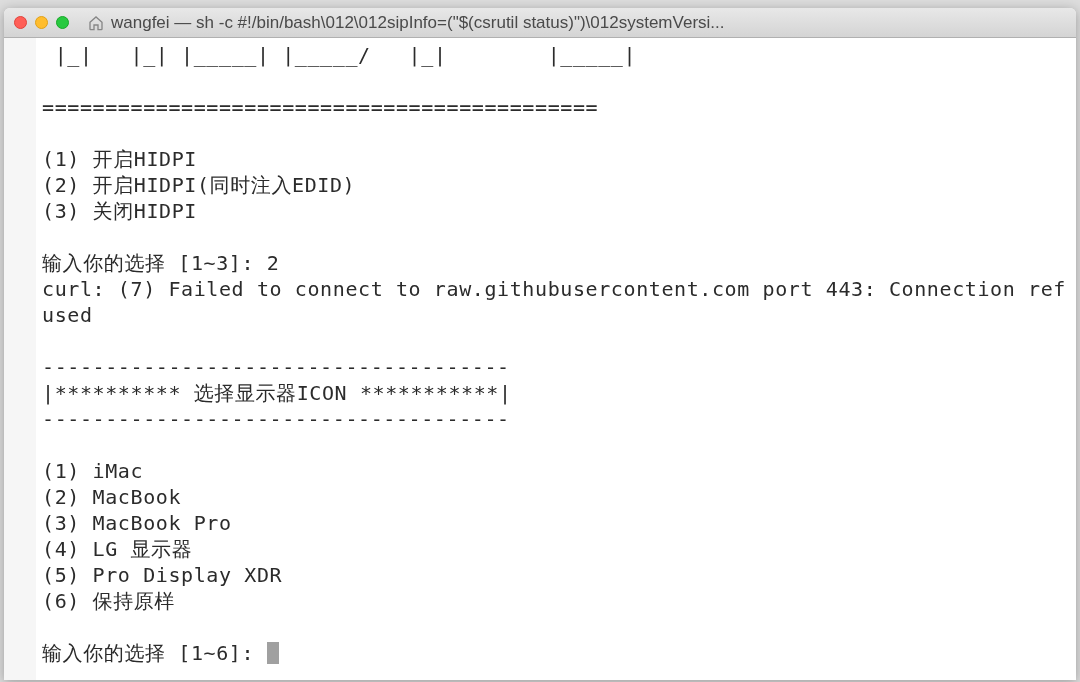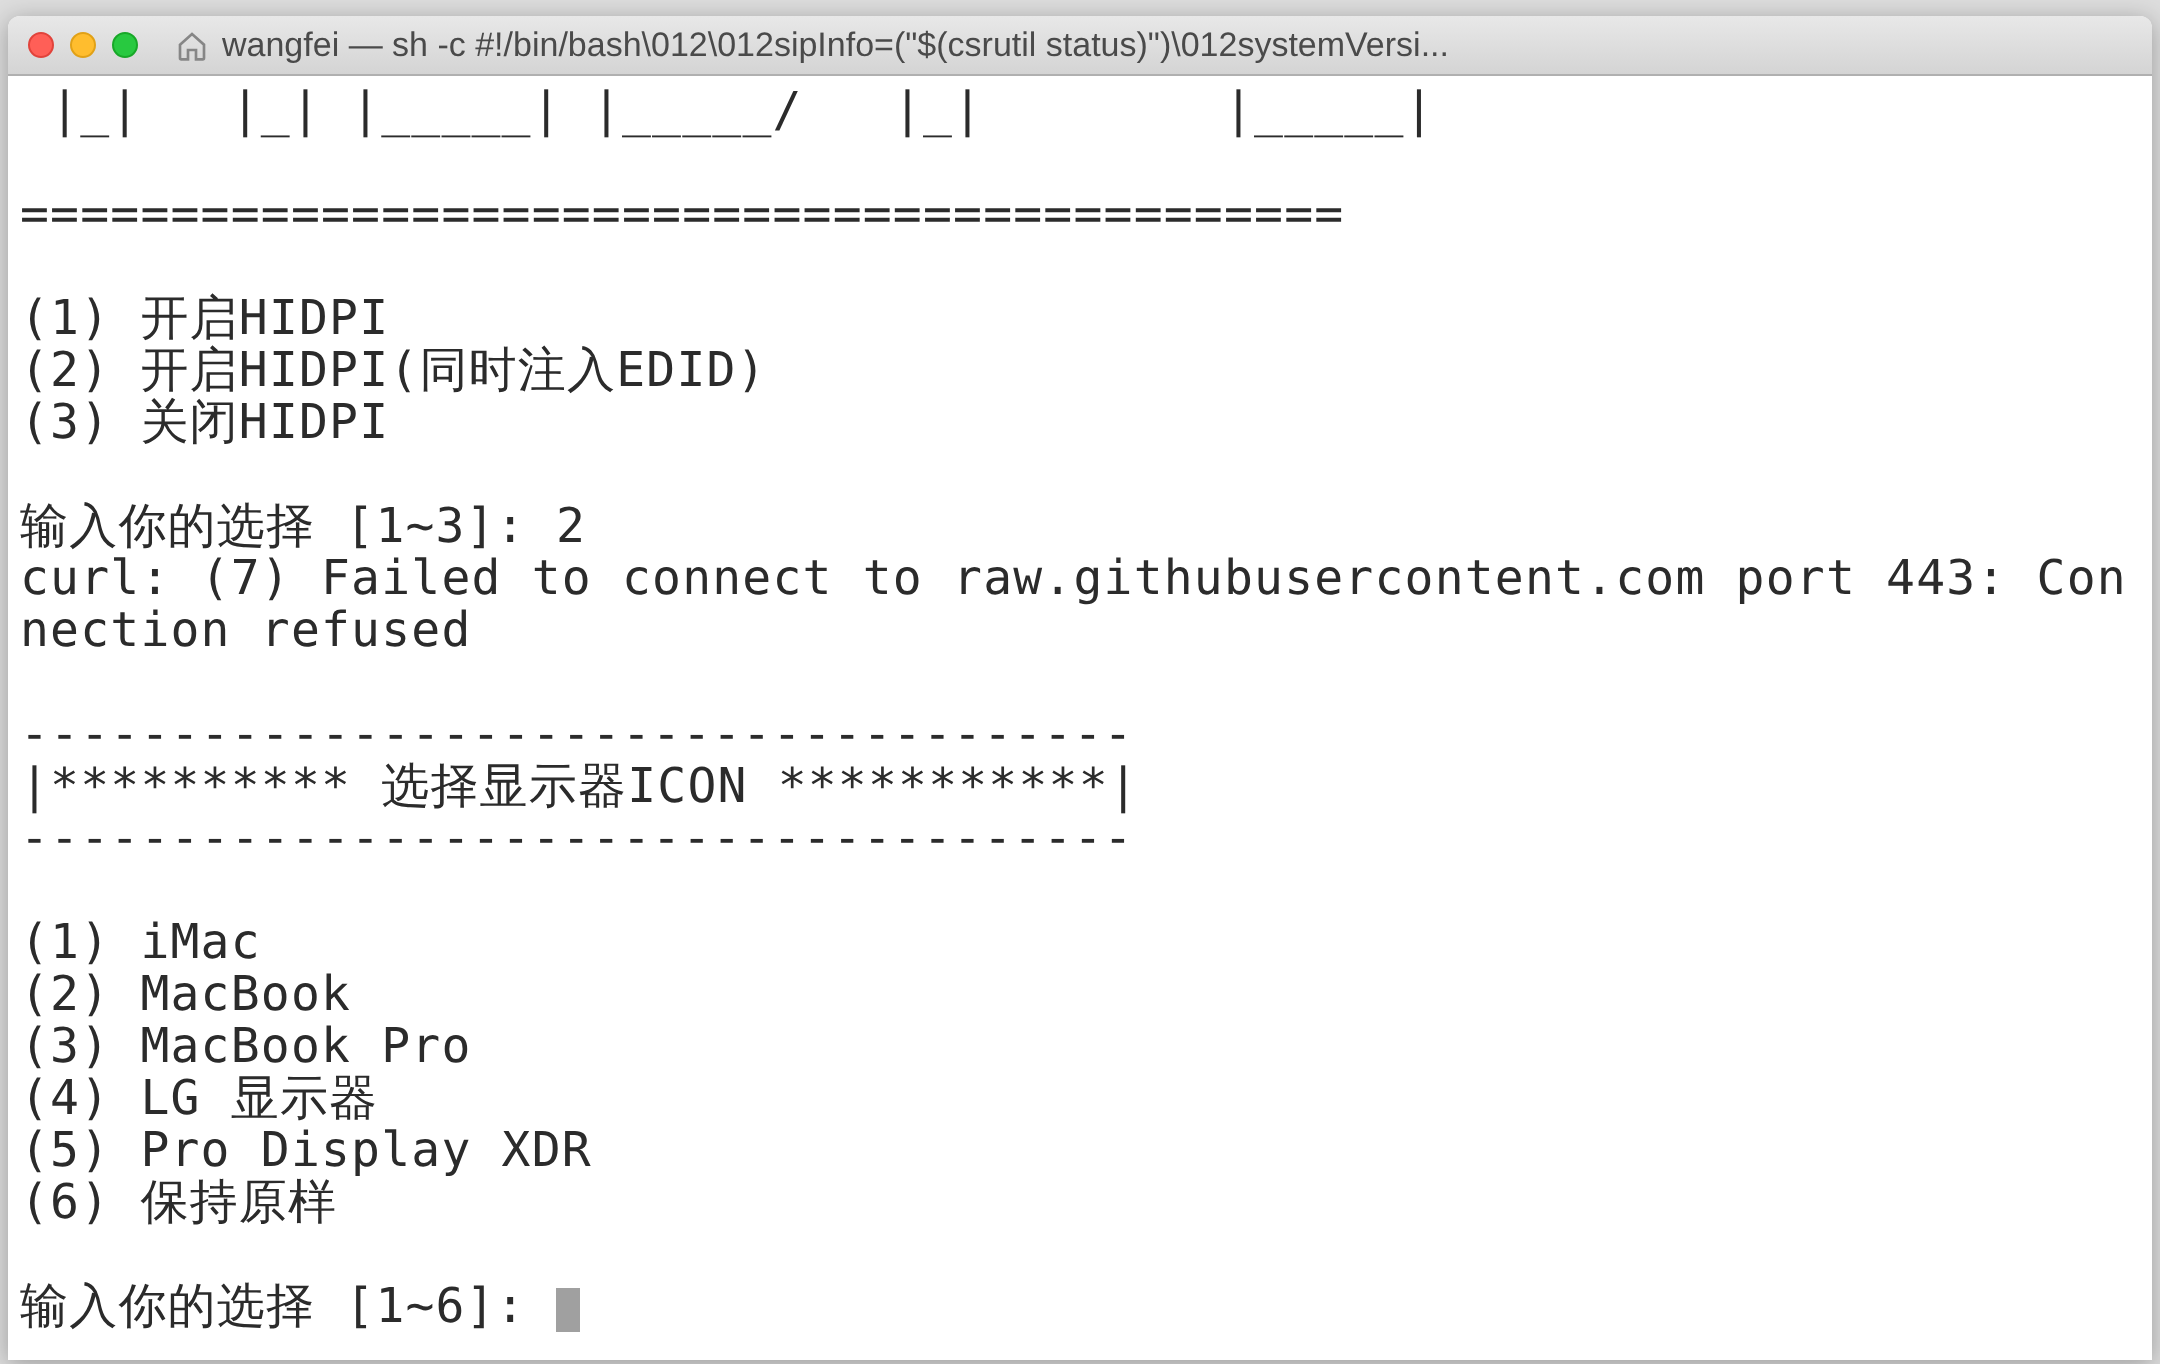--- a/index.html
+++ b/index.html
@@ -60,28 +60,29 @@
       white-space: nowrap;
       overflow: hidden;
       text-overflow: ellipsis;
       flex: 1;
     }
     .terminal-content {
       background: #ffffff;
       height: calc(100% - 30px);
       padding: 4px 6px;
       font-family: "Menlo", "Monaco", "Consolas", monospace;
-      font-size: 24px;
+      font-size: 20px;
       line-height: 26px;
       color: #2b2b2b;
       letter-spacing: 0.6px;
       white-space: pre-wrap;
       word-break: break-all;
       position: relative;
       overflow: hidden;
+      margin-left: 32px;
     }
     .scroll-indicator {
       position: absolute;
       top: 30px;
       right: 0;
       width: 16px;
       height: 18px;
       background: #e6e6e6;
       border: 1px solid #c0c0c0;
       border-right: none;

